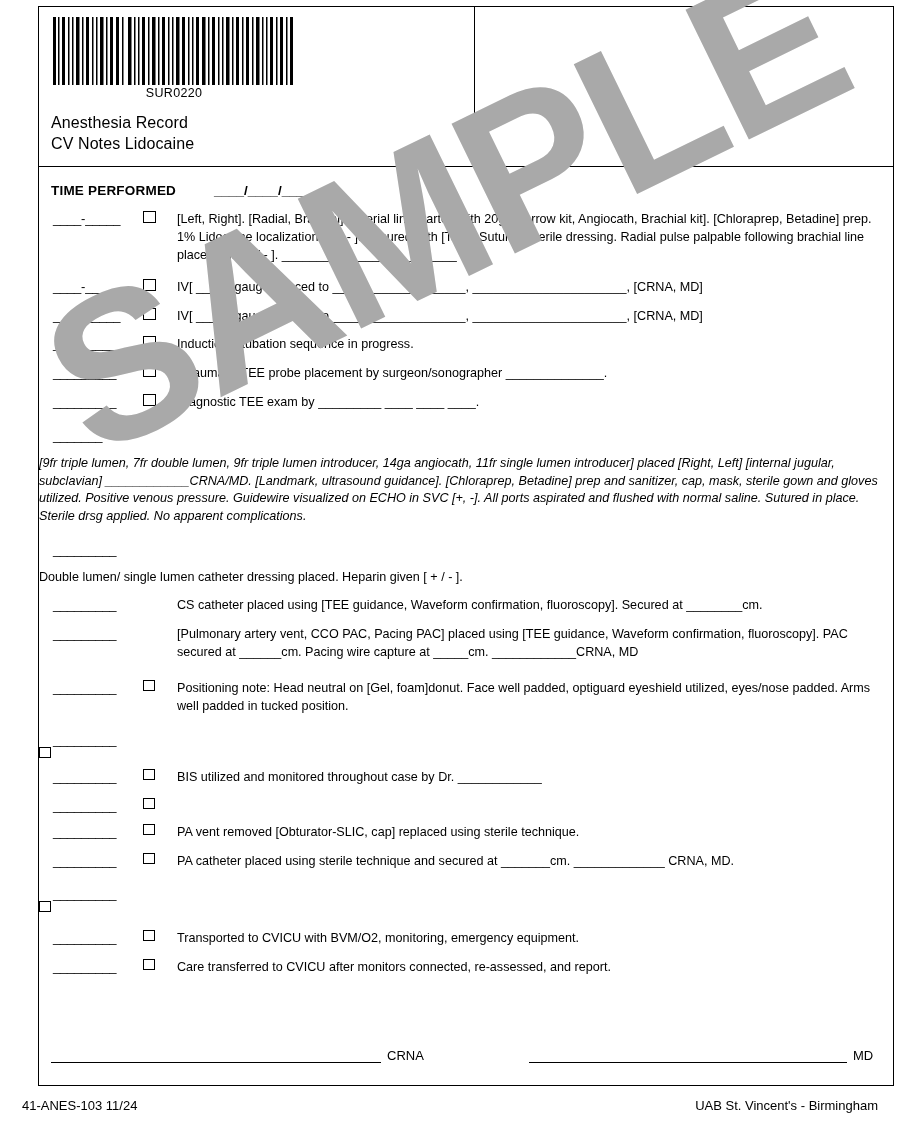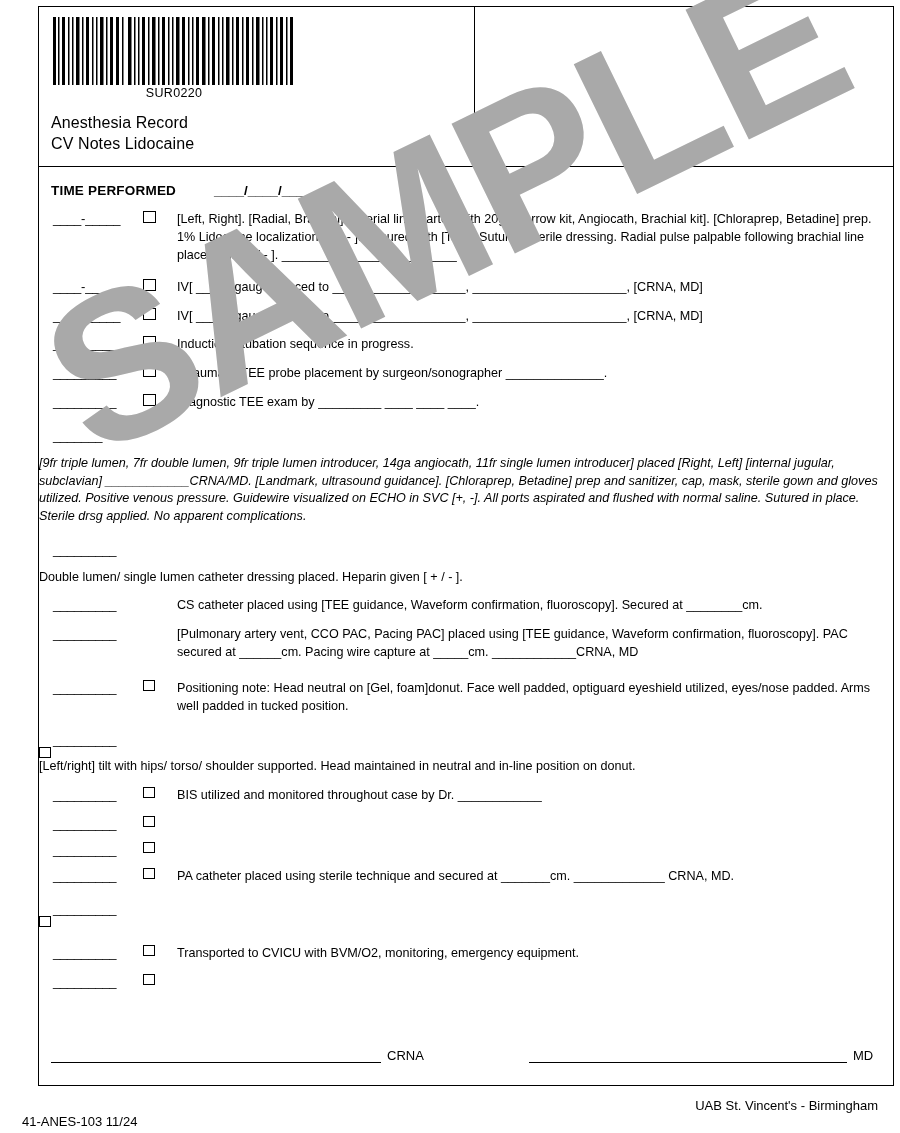--- a/index.html
+++ b/index.html
@@ -201,21 +201,21 @@
   
   .footer {
     position: absolute;
     left: 22px;
     top: 1098px;
     width: 856px;
     font-size: 13px;
     display: flex;
     justify-content: space-between;
   }
-  .footer-left { letter-spacing: 0px; margin-top: 16px; }
+  .footer-left { letter-spacing: 0px; }
   .footer-right { letter-spacing: 0px; margin-left: 24px; }
 
   
   .watermark {
     position: absolute;
     left: 0;
     top: 0;
     width: 900px;
     height: 1133px;
     pointer-events: none;
@@ -406,21 +406,20 @@
               <span class="checkbox sm"></span>
             </div>
           <div class="text">Positioning note: Head neutral on [Gel, foam]donut. Face well padded, optiguard eyeshield utilized, eyes/nose padded. Arms well padded in tucked position.</div>
         </div>
 
         <div class="row gap-c">
           <div class="blank w-plain">_________</div>
           <div class="cb-cell">
               <span class="checkbox sm"></span>
             </div>
-          <div class="text">[Left/right] tilt with hips/ torso/ shoulder supported. Head maintained in neutral and in-line position on donut.</div>
         </div>
 
         <div class="row gap-e">
           <div class="blank w-plain">_________</div>
           <div class="cb-cell">
               <span class="checkbox sm"></span>
             </div>
           <div class="text">BIS utilized and monitored throughout case by Dr. ____________</div>
         </div>
 
@@ -429,20 +428,21 @@
           <div class="cb-cell">
               <span class="checkbox sm"></span>
             </div>
         </div>
 
         <div class="row gap-e">
           <div class="blank w-plain">_________</div>
           <div class="cb-cell">
               <span class="checkbox sm"></span>
             </div>
+          <div class="text">PA vent removed [Obturator-SLIC, cap] replaced using sterile technique.</div>
         </div>
 
         <div class="row gap-e">
           <div class="blank w-plain">_________</div>
           <div class="cb-cell">
               <span class="checkbox sm"></span>
             </div>
           <div class="text">PA catheter placed using sterile technique and secured at _______cm. _____________ CRNA, MD.</div>
         </div>
 
@@ -459,20 +459,21 @@
               <span class="checkbox sm"></span>
             </div>
           <div class="text">Transported to CVICU with BVM/O2, monitoring, emergency equipment.</div>
         </div>
 
         <div class="row gap-e">
           <div class="blank w-plain">_________</div>
           <div class="cb-cell">
               <span class="checkbox sm"></span>
             </div>
+          <div class="text">Care transferred to CVICU after monitors connected, re-assessed, and report.</div>
         </div>
 
       </div>
 
       <div class="signature-area">
         <div class="sig sig-crna">
           <span class="sig-line"></span><span class="sig-label">CRNA</span>
         </div>
         <div class="sig sig-md">
           <span class="sig-line"></span><span class="sig-label">MD</span>

